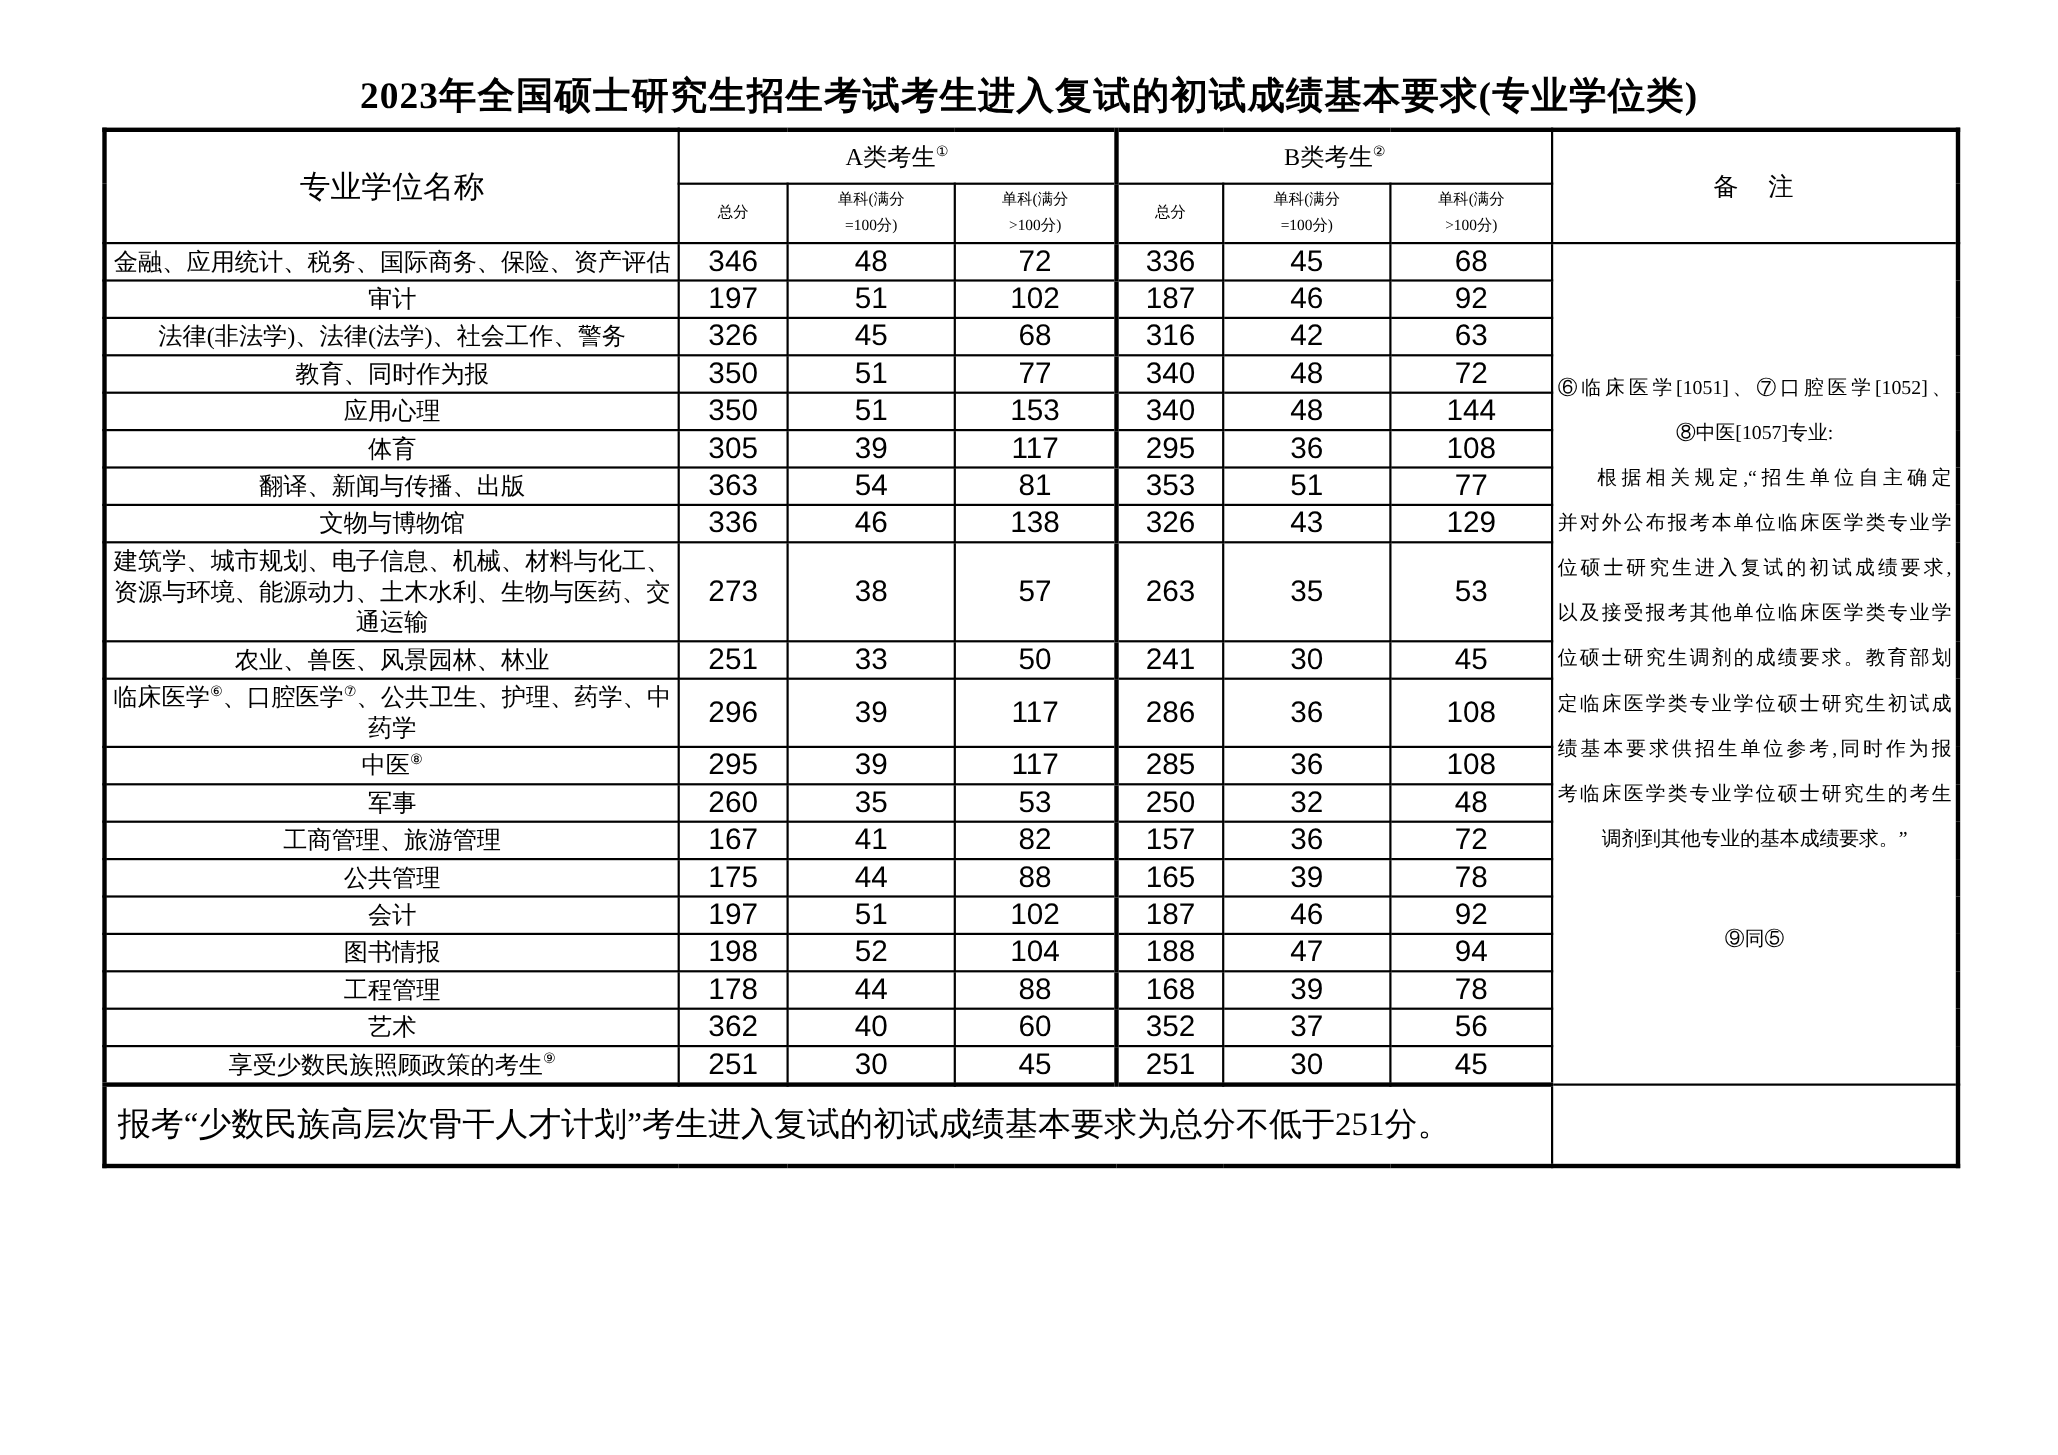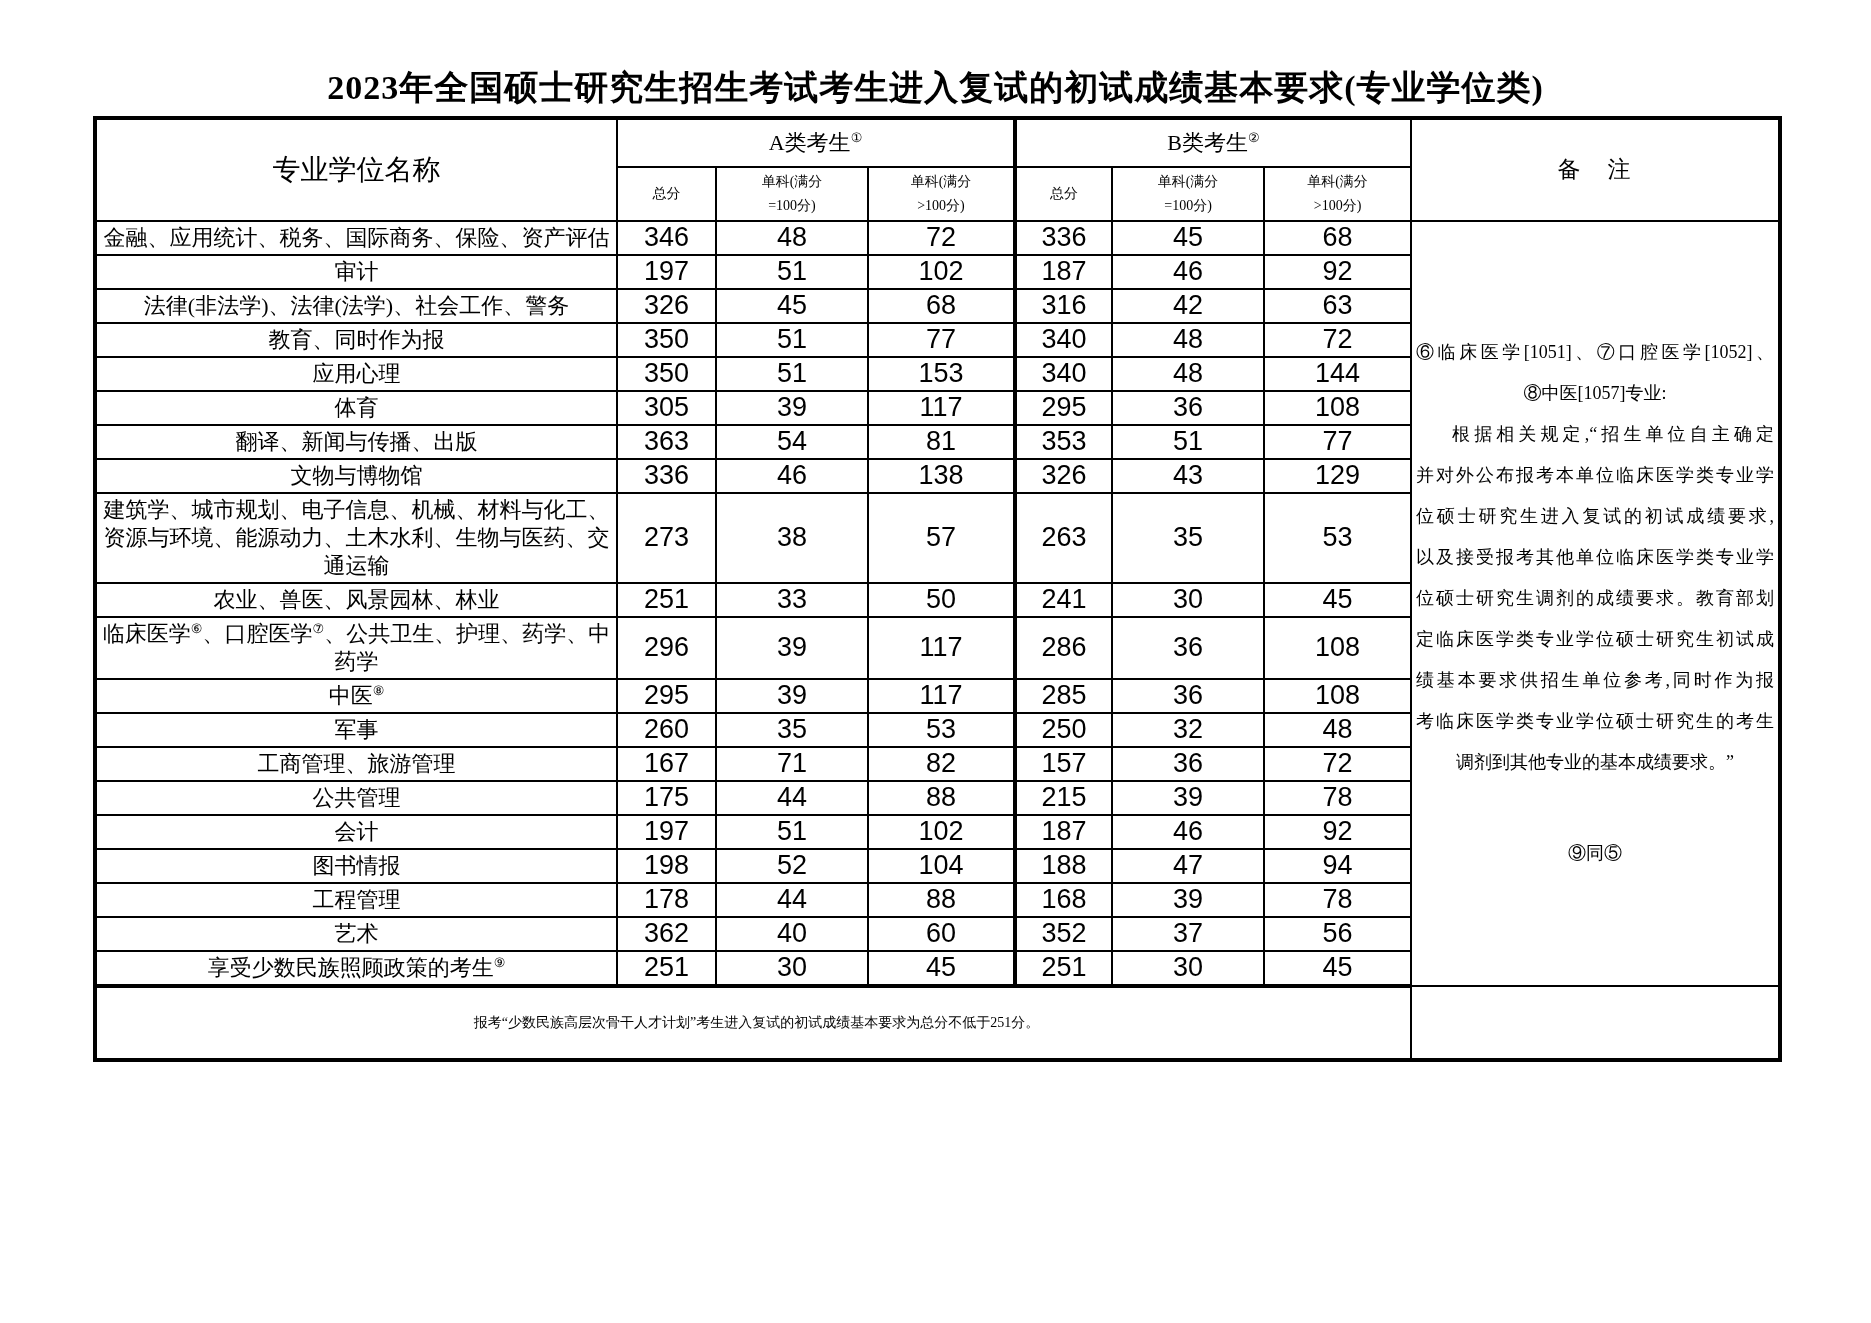--- a/index.html
+++ b/index.html
@@ -92,22 +92,22 @@
   .remark-line.fill {
     white-space: normal;
     text-align: justify;
     text-align-last: justify;
   }
   .remark-line.indent { text-indent: 2em; }
   .remark-line.footnote9 { margin-top: 50px; }
   
   tr.footer-row td.footer-cell {
     border-top-width: 4px;
-    text-align: center;
-    font-size: 14px;
+    text-align: left;
+    font-size: 30px;
     height: 66px;
     padding-left: 10px;
   }
 </style>
 </head>
 <body>
 
 <div class="page">
   <h1 class="doc-title">2023年全国硕士研究生招生考试考生进入复试的初试成绩基本要求(专业学位类)</h1>
 
@@ -271,32 +271,32 @@
           <td class="num-cell">260</td>
           <td class="num-cell">35</td>
           <td class="num-cell">53</td>
           <td class="num-cell sec">250</td>
           <td class="num-cell">32</td>
           <td class="num-cell">48</td>
         </tr>
         <tr>
           <td class="name-cell">工商管理、旅游管理</td>
           <td class="num-cell">167</td>
-          <td class="num-cell">71</td>
+          <td class="num-cell">41</td>
           <td class="num-cell">82</td>
           <td class="num-cell sec">157</td>
           <td class="num-cell">36</td>
           <td class="num-cell">72</td>
         </tr>
         <tr>
           <td class="name-cell">公共管理</td>
           <td class="num-cell">175</td>
           <td class="num-cell">44</td>
           <td class="num-cell">88</td>
-          <td class="num-cell sec">215</td>
+          <td class="num-cell sec">165</td>
           <td class="num-cell">39</td>
           <td class="num-cell">78</td>
         </tr>
         <tr>
           <td class="name-cell">会计</td>
           <td class="num-cell">197</td>
           <td class="num-cell">51</td>
           <td class="num-cell">102</td>
           <td class="num-cell sec">187</td>
           <td class="num-cell">46</td>

